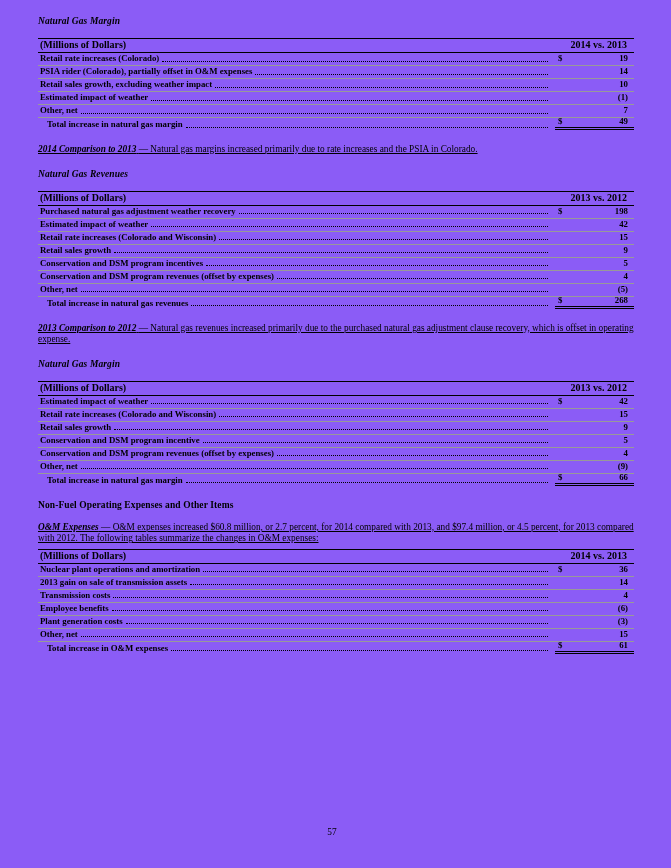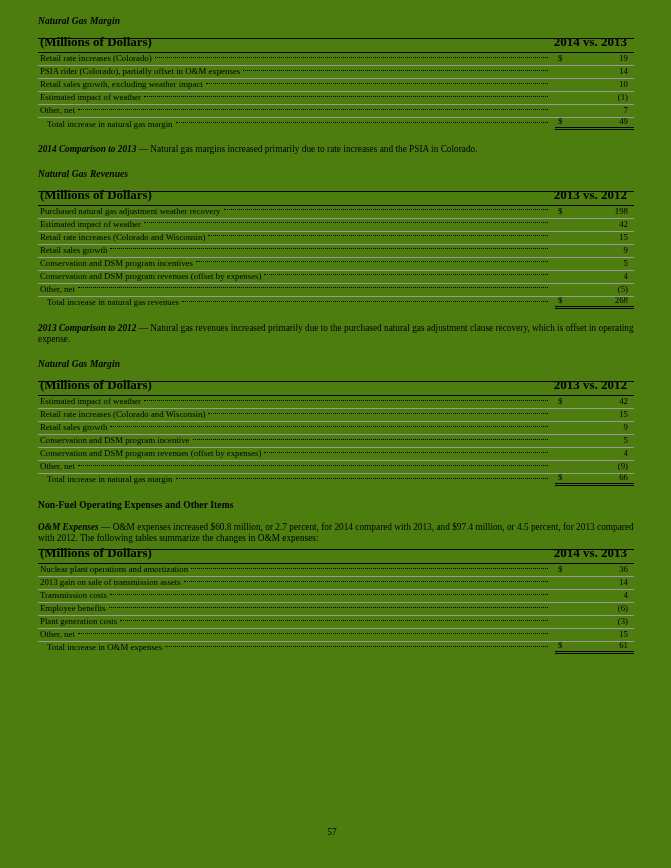--- a/index.html
+++ b/index.html
@@ -3,59 +3,61 @@
 <meta charset="utf-8">
 <style>
   * { margin: 0; padding: 0; box-sizing: border-box; }
   html, body { background: #e8e8e8; }
   body { font-family: "Liberation Serif", "DejaVu Serif", serif; color: #000; }
   .page {
     position: relative;
     width: 671px;
     height: 868px;
     margin: 0 auto;
-    background: #4d7c0f;
+    background: #8b5cf6;
     padding: 15px 37px 0 38px;
     overflow: hidden;
   }
   .heading {
     font-size: 9.5px;
     font-weight: bold;
     margin: 13px 0 12px 0;
     letter-spacing: 0.1px;
   }
   .heading.italic { font-style: italic; }
   .section:first-of-type .heading { margin-top: 1px; }
   .para {
     font-size: 9.3px;
     line-height: 11.6px;
     margin: 0 0 4px 0;
+    text-decoration: underline;
   }
   .para .lead { font-weight: bold; font-style: italic; }
   .para.before-table { margin-bottom: 4px; }
   .fin-table { margin: 0 0 13px 0; }
   .thead {
     display: flex;
     align-items: flex-end;
     justify-content: space-between;
     height: 15px;
     border-top: 1px solid #000;
     border-bottom: 1px solid #000;
     font-weight: bold;
-    font-size: 13px;
+    font-size: 10px;
     padding: 0 0 2px 2px;
   }
   .th-value { padding-right: 7px; white-space: nowrap; }
   .trow {
     display: flex;
-    align-items: center;
+    align-items: flex-end;
     height: 13px;
     border-bottom: 1px solid #999;
     padding: 0 0 1px 2px;
     font-size: 8.8px;
+    font-weight: bold;
   }
   .trow .tlabel { white-space: nowrap; padding-bottom: 1px; }
   .trow .leader {
     flex: 1;
     border-bottom: 1px dotted #000;
     margin: 0 7px 2.5px 3px;
     min-width: 10px;
   }
   .trow .vcell {
     align-self: stretch;

